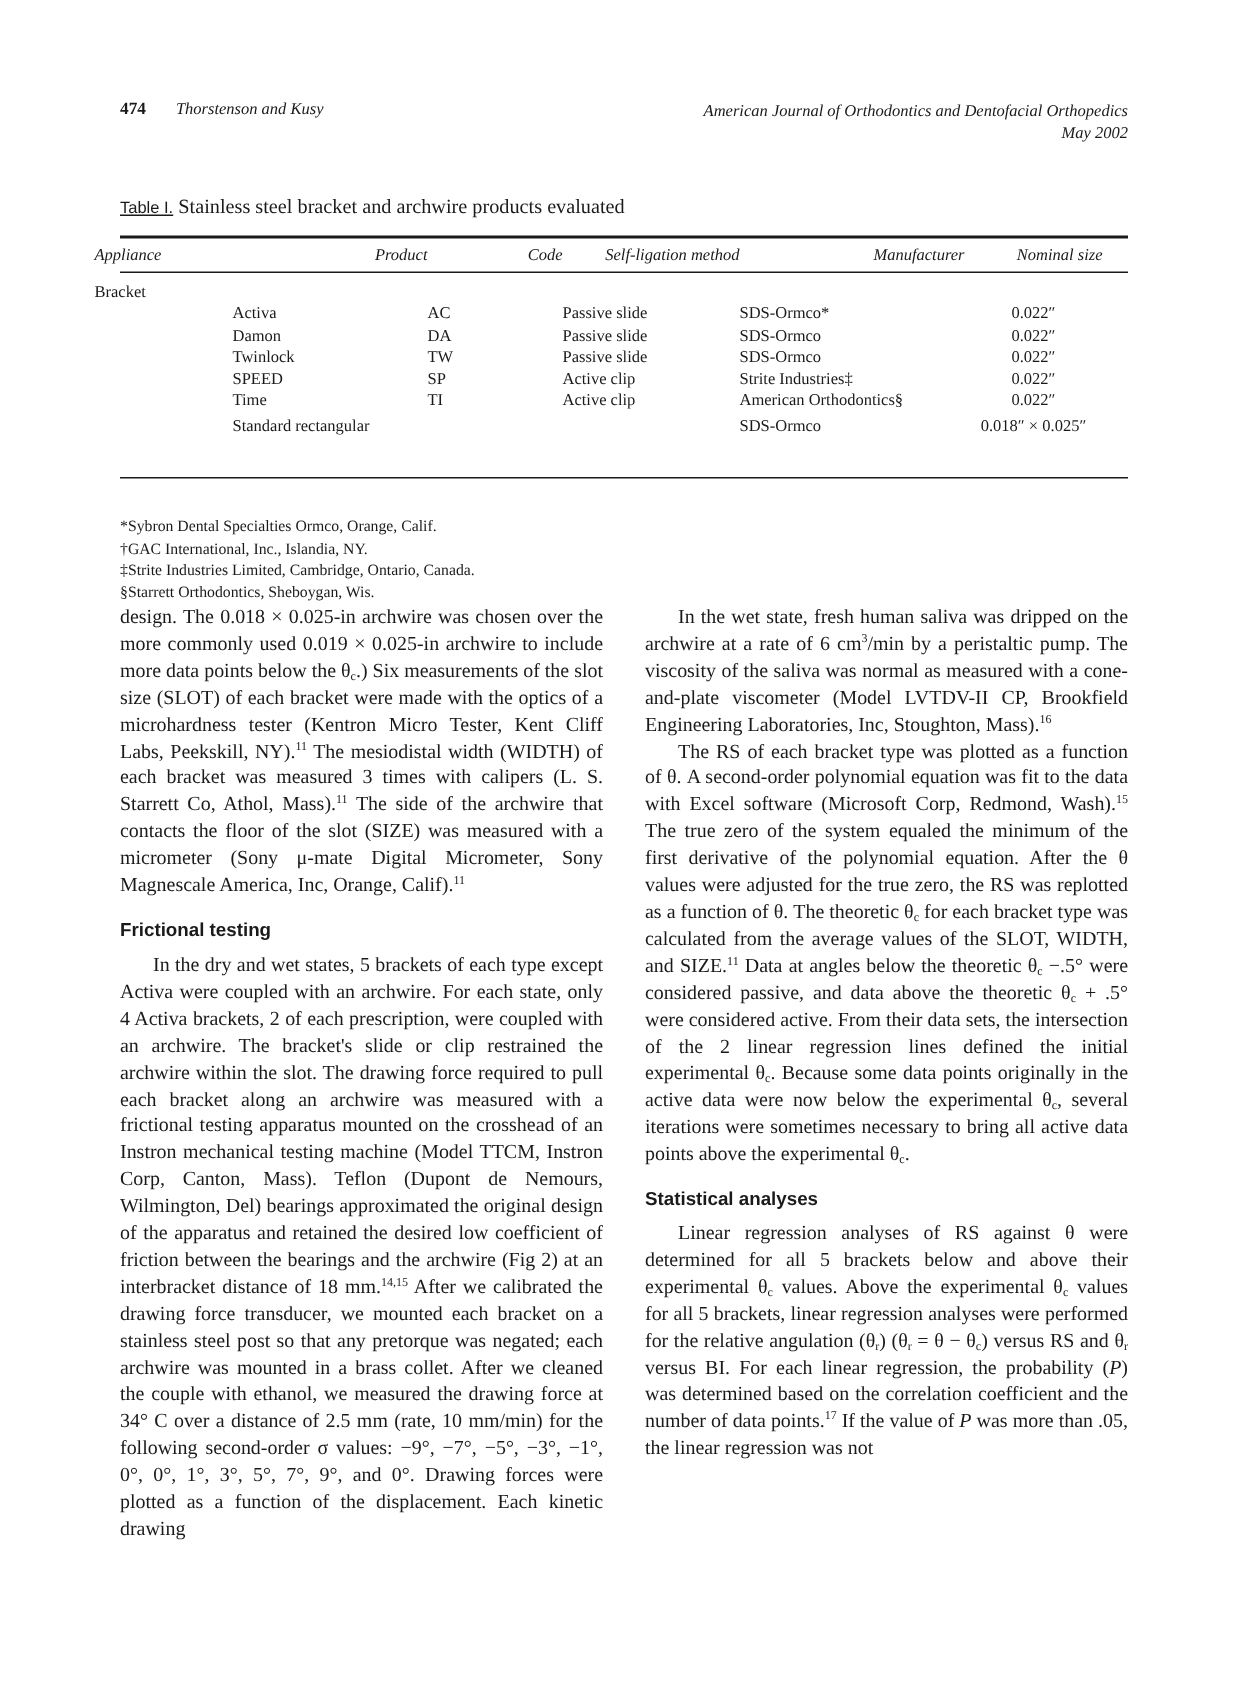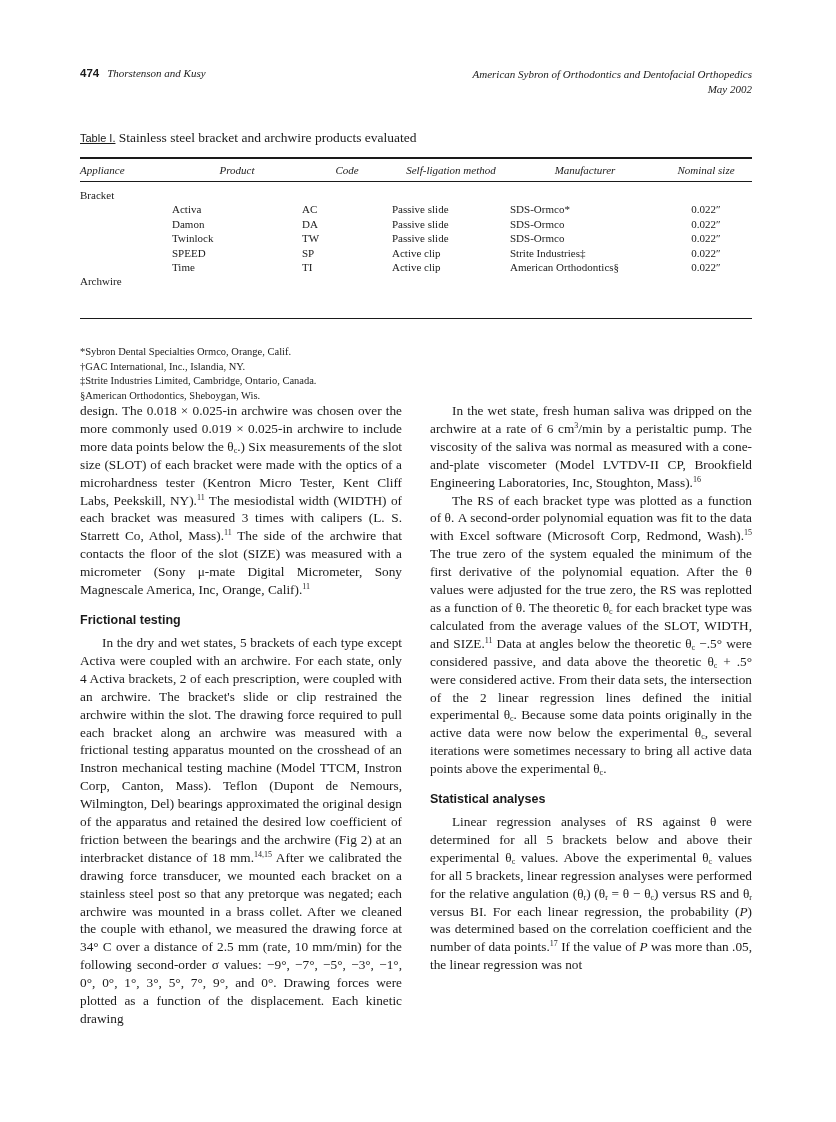--- a/index.html
+++ b/index.html
@@ -1,31 +1,31 @@
 <!DOCTYPE html>
 <html><head>
 <meta charset="utf-8">
 <style>
   html, body { margin: 0; padding: 0; background: #ffffff; }
   body { width: 836px; height: 1122px; position: relative; overflow: hidden; color: #1a1a1a;
          font-family: "Liberation Serif", serif; }
   .abs { position: absolute; }
   .runhead-left { left: 80px; top: 67px; font-size: 11px; font-style: italic; }
-  .runhead-left .pnum { font-family: Liberation Sans, sans-serif; font-weight: bold; font-style: normal; margin-right: 8px; font-size: 11.5px; }
+  .runhead-left .pnum { font-family: Liberation Serif, serif; font-weight: bold; font-style: normal; margin-right: 20px; font-size: 11.5px; }
   .runhead-right { right: 84px; top: 67px; font-size: 11px; font-style: italic; text-align: right; line-height: 15px; }
 
   .table-caption { left: 80px; top: 130px; font-size: 13.5px; }
   .table-caption .tlabel { font-family: "Liberation Sans", sans-serif; font-size: 11px; text-decoration: underline; }
 
   .rule { left: 80px; width: 672px; background: #1a1a1a; position: absolute; }
   .rule.thick { height: 1.5px; }
   .rule.thin { height: 1px; }
 
-  table.prod { position: absolute; left: 80px; top: 160px; width: 672px; border-collapse: collapse; font-size: 11px; }
-  table.prod th { font-weight: normal; font-style: italic; height: 20px; padding: 0; text-align: center; }
+  table.prod { position: absolute; left: 63px; top: 160px; width: 672px; border-collapse: collapse; font-size: 11px; }
+  table.prod th { font-weight: normal; font-style: italic; height: 20px; padding: 0; text-align: right; }
   table.prod td { padding: 0; height: 14.4px; line-height: 14.4px; }
   .c-app { width: 92px; text-align: left !important; }
   .c-prod { width: 130px; }
   .c-code { width: 90px; }
   .c-method { width: 118px; }
   .c-mfr { width: 150px; }
   .c-size { text-align: center; }
   th.c-prod { text-align: center; }
 
   .footnotes { left: 80px; top: 322px; font-size: 10.5px; line-height: 14.6px; margin-top: 23px; }
@@ -39,21 +39,21 @@
   sup { font-size: 8px; line-height: 0; vertical-align: 5px; }
   sub { font-size: 8px; line-height: 0; vertical-align: -2px; }
 </style>
 </head>
 <body>
 
 <div class="abs runhead-left">
   <span class="pnum">474</span><span>Thorstenson and Kusy</span>
 </div>
 <div class="abs runhead-right">
-  <div>American Sybron of Orthodontics and Dentofacial Orthopedics</div>
+  <div>American Journal of Orthodontics and Dentofacial Orthopedics</div>
   <div>May 2002</div>
 </div>
 
 <div class="abs table-caption">
   <span class="tlabel">Table I.</span>
   <span>Stainless steel bracket and archwire products evaluated</span>
 </div>
 
 <div class="rule thick" style="top:157px;"></div>
 <div class="rule thin" style="top:181px;"></div>
@@ -116,35 +116,33 @@
     </tr>
     <tr>
       <td></td>
       <td>Time</td>
       <td>TI</td>
       <td>Active clip</td>
       <td>American Orthodontics§</td>
       <td class="c-size">0.022″</td>
     </tr>
     <tr>
-      <td class="c-app">Archwire</td>
       <td></td>
-        <td></td>
-        <td></td>
-        <td></td>
-        <td></td>
+      <td colspan="3" style="height:20px">Standard rectangular</td>
+      <td>SDS-Ormco</td>
+      <td class="c-size">0.018″ × 0.025″</td>
     </tr>
   </tbody>
 </table>
 
 <div class="abs footnotes">
   <div>*Sybron Dental Specialties Ormco, Orange, Calif.</div>
   <div>†GAC International, Inc., Islandia, NY.</div>
   <div>‡Strite Industries Limited, Cambridge, Ontario, Canada.</div>
-  <div>§American Orthodontics, Sheboygan, Wis.</div>
+  <div>§Starrett Orthodontics, Sheboygan, Wis.</div>
 </div>
 
 <div class="col left">
   <p><span>design. The 0.018 × 0.025-in archwire was chosen over the more commonly used 0.019 × 0.025-in archwire to include more data points below the θ</span><sub>c</sub><span>.) Six measurements of the slot size (SLOT) of each bracket were made with the optics of a microhardness tester (Kentron Micro Tester, Kent Cliff Labs, Peekskill, NY).</span><sup>11</sup><span> The mesiodistal width (WIDTH) of each bracket was measured 3 times with calipers (L. S. Starrett Co, Athol, Mass).</span><sup>11</sup><span> The side of the archwire that contacts the floor of the slot (SIZE) was measured with a micrometer (Sony μ-mate Digital Micrometer, Sony Magnescale America, Inc, Orange, Calif).</span><sup>11</sup></p>
   <h3>Frictional testing</h3>
   <p class="ind"><span>In the dry and wet states, 5 brackets of each type except Activa were coupled with an archwire. For each state, only 4 Activa brackets, 2 of each prescription, were coupled with an archwire. The bracket's slide or clip restrained the archwire within the slot. The drawing force required to pull each bracket along an archwire was measured with a frictional testing apparatus mounted on the crosshead of an Instron mechanical testing machine (Model TTCM, Instron Corp, Canton, Mass). Teflon (Dupont de Nemours, Wilmington, Del) bearings approximated the original design of the apparatus and retained the desired low coefficient of friction between the bearings and the archwire (Fig 2) at an interbracket distance of 18 mm.</span><sup>14,15</sup><span> After we calibrated the drawing force transducer, we mounted each bracket on a stainless steel post so that any pretorque was negated; each archwire was mounted in a brass collet. After we cleaned the couple with ethanol, we measured the drawing force at 34° C over a distance of 2.5 mm (rate, 10 mm/min) for the following second-order σ values: −9°, −7°, −5°, −3°, −1°, 0°, 0°, 1°, 3°, 5°, 7°, 9°, and 0°. Drawing forces were plotted as a function of the displacement. Each kinetic drawing</span></p>
 </div>
 
 <div class="col right">
   <p class="ind"><span>In the wet state, fresh human saliva was dripped on the archwire at a rate of 6 cm</span><sup>3</sup><span>/min by a peristaltic pump. The viscosity of the saliva was normal as measured with a cone-and-plate viscometer (Model LVTDV-II CP, Brookfield Engineering Laboratories, Inc, Stoughton, Mass).</span><sup>16</sup></p>

